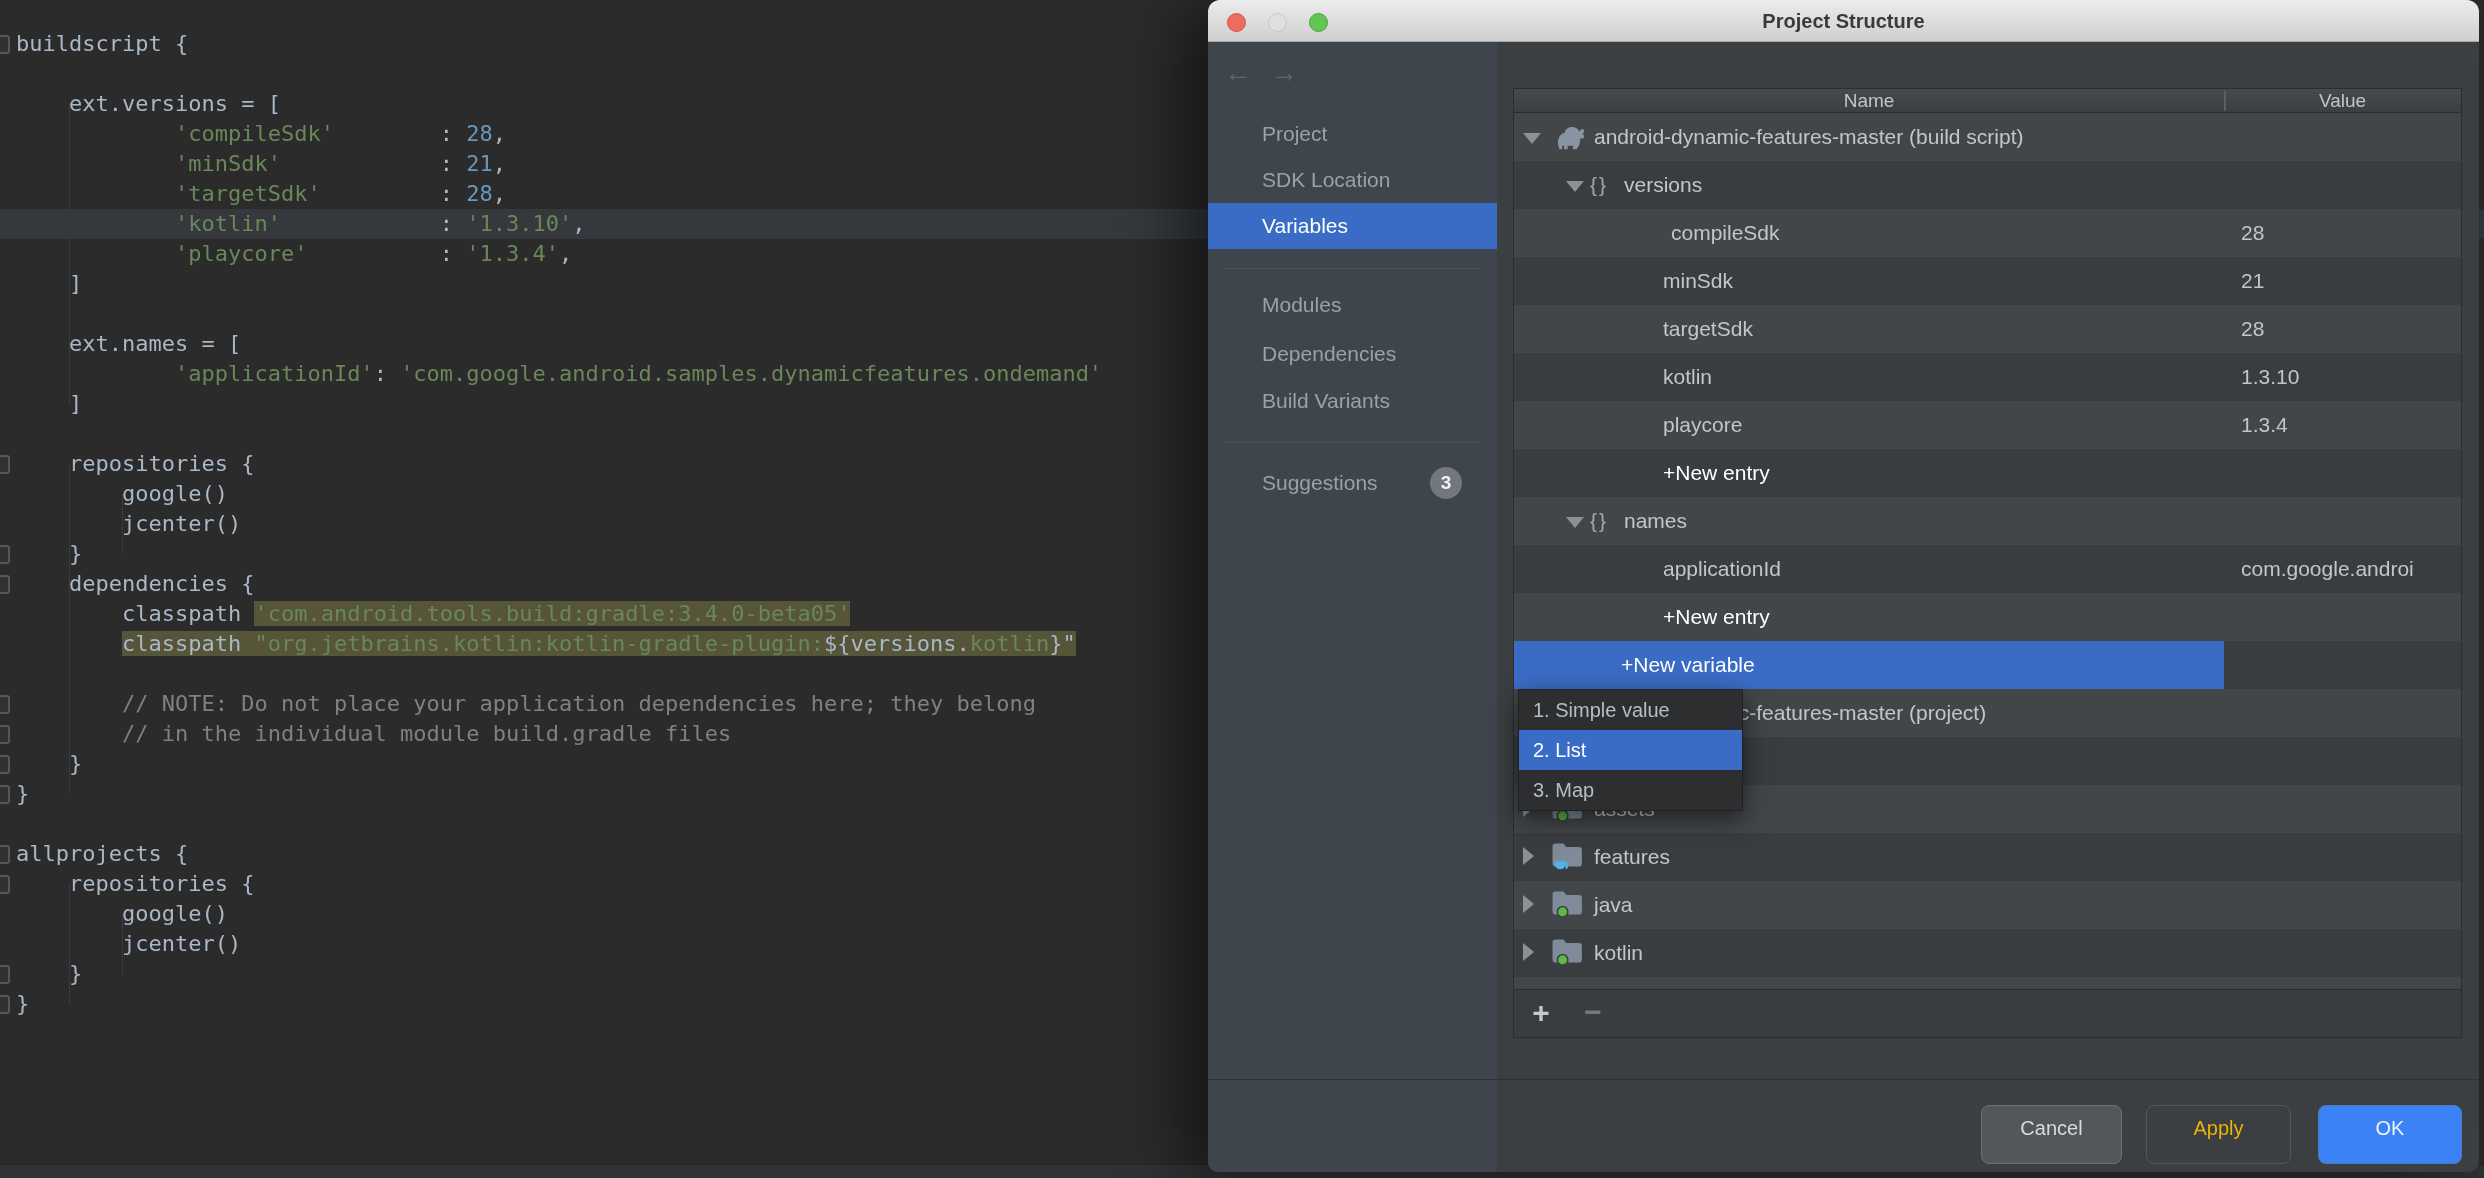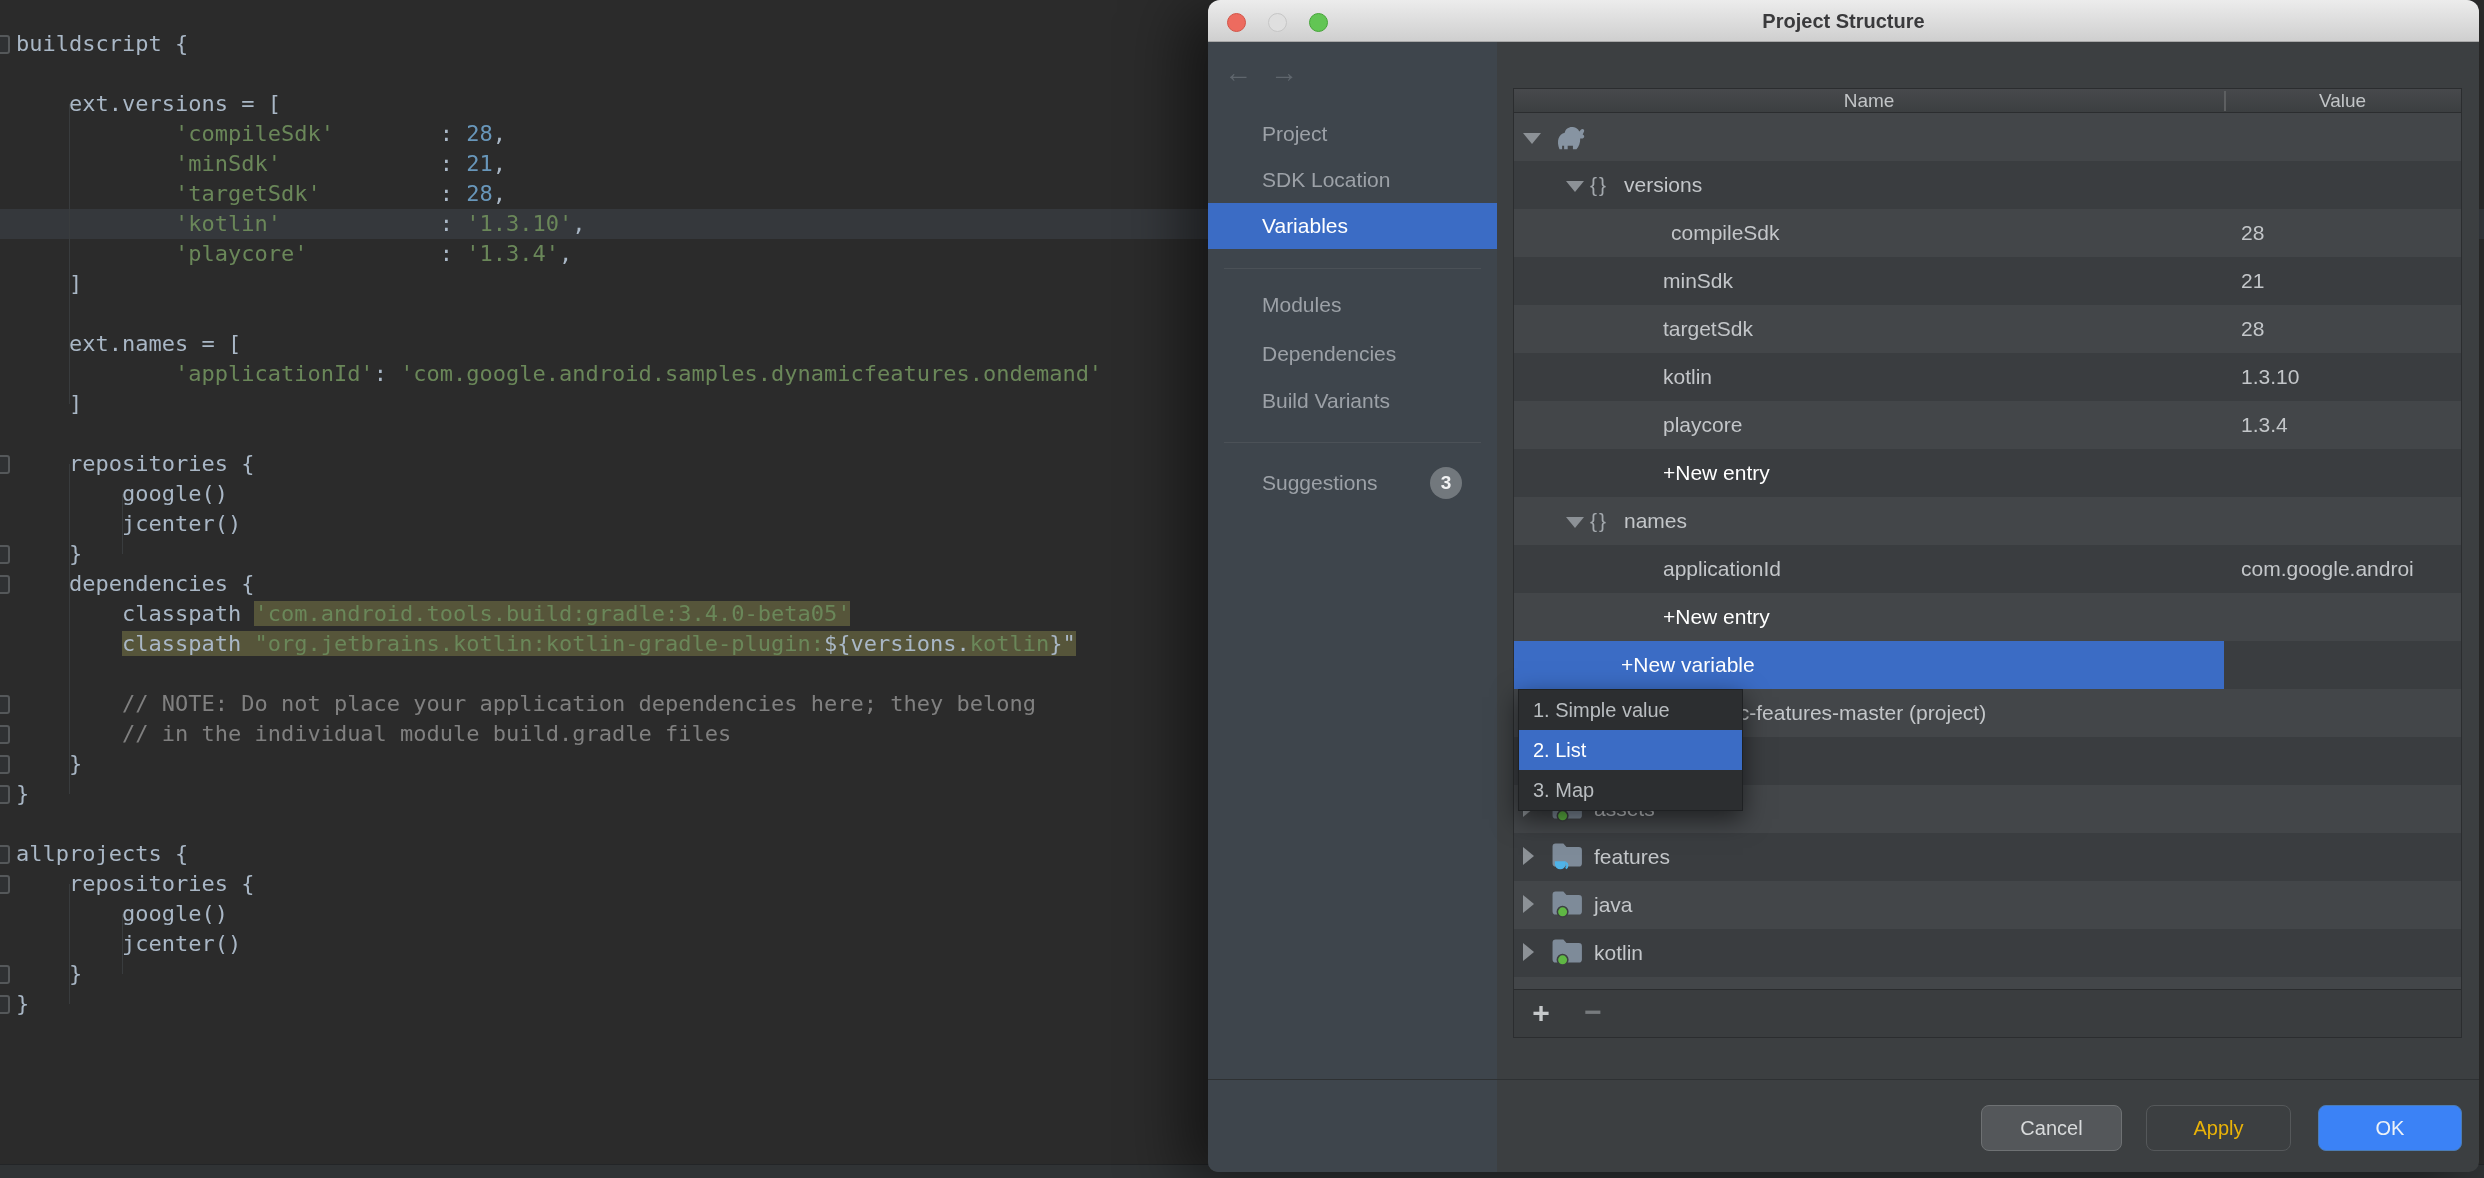--- a/index.html
+++ b/index.html
@@ -76,21 +76,21 @@
               font-size:30px;color:#777B7E;font-weight:bold;}
 
   
   .popup{position:absolute;left:310px;top:647px;width:223px;background:#2C2E30;border:1px solid #1F2123;
          box-shadow:0 8px 24px rgba(0,0,0,.55);z-index:5;}
   .popup-item{height:40px;line-height:40px;padding-left:14px;font-size:20px;color:#B9BDC0;white-space:nowrap;}
   .popup-item.selected{background:#3B6CC5;color:#FFFFFF;}
 
   
   .btn-divider{position:absolute;left:0;top:1037px;width:100%;height:1px;background:#2E3133;}
-  .btn{position:absolute;top:1063px;height:46px;border-radius:8px;font-size:20px;text-align:center;
+  .btn{position:absolute;top:1063px;height:59px;border-radius:8px;font-size:20px;text-align:center;
        line-height:44px;box-sizing:border-box;}
   .btn.cancel{left:773px;width:141px;background:#54575A;border:1px solid #6E7173;color:#D8DADB;}
   .btn.apply{left:938px;width:145px;background:#3C3F41;border:1px solid #55585A;color:#eab308;text-align:center;}
   .btn.ok{left:1110px;width:144px;background:#3b82f6;border:1px solid #4B7CB5;color:#EDF2F7;}
 </style>
 </head>
 <body>
 
 <div class="editor">
   <div class="caret-line" id="caret-line" style="top: 209px;"></div>
@@ -149,20 +149,21 @@
         <div class="th" style="left:0;width:710px;">Name</div>
         <div class="th" style="left:710px;width:237px;">Value</div>
         <div class="th-divider"></div>
       </div>
       <div class="trows" id="trows">
           <div class="trow L" style="top: 0px;">
             <div class="tri-down" style="left: 9px;"></div>
             <div class="rowicon" style="left: 37px;"><svg width="38" height="34" viewBox="0 0 24 22">
                 <path fill="#8794A2" d="M5.2,19 C3.1,13.5 4.6,9.2 8.6,8.2 c0.5-2.4 2.7-3.9 5.3-3.6 c2,0.2 3.5,1.3 4.1,2.8 l1.2-1.2 c0.9-0.9 2.4,0 1.9,1.2 l-0.9,2 c1.6,0.7 1.2,2.6-0.6,2.6 h-1 c0.1,2.6-0.8,5.3-2.4,7 h-2.3 v-2.3 h-3.4 V19 h-2.3 v-2.3 H6.9 V19 Z"></path>
               </svg></div>
+            <div class="cell-name" style="left: 80px;">android-dynamic-features-master (build script)</div>
           </div>
           <div class="trow D" style="top: 48px;">
             <div class="tri-down" style="left: 52px;"></div>
             <div class="rowicon" style="left: 76px; top: 0px;">
               <span class="braces">{}</span>
             </div>
             <div class="cell-name" style="left: 110px;">versions</div>
           </div>
           <div class="trow L" style="top: 96px;">
             <div class="cell-name" style="left: 157px;">compileSdk</div>

